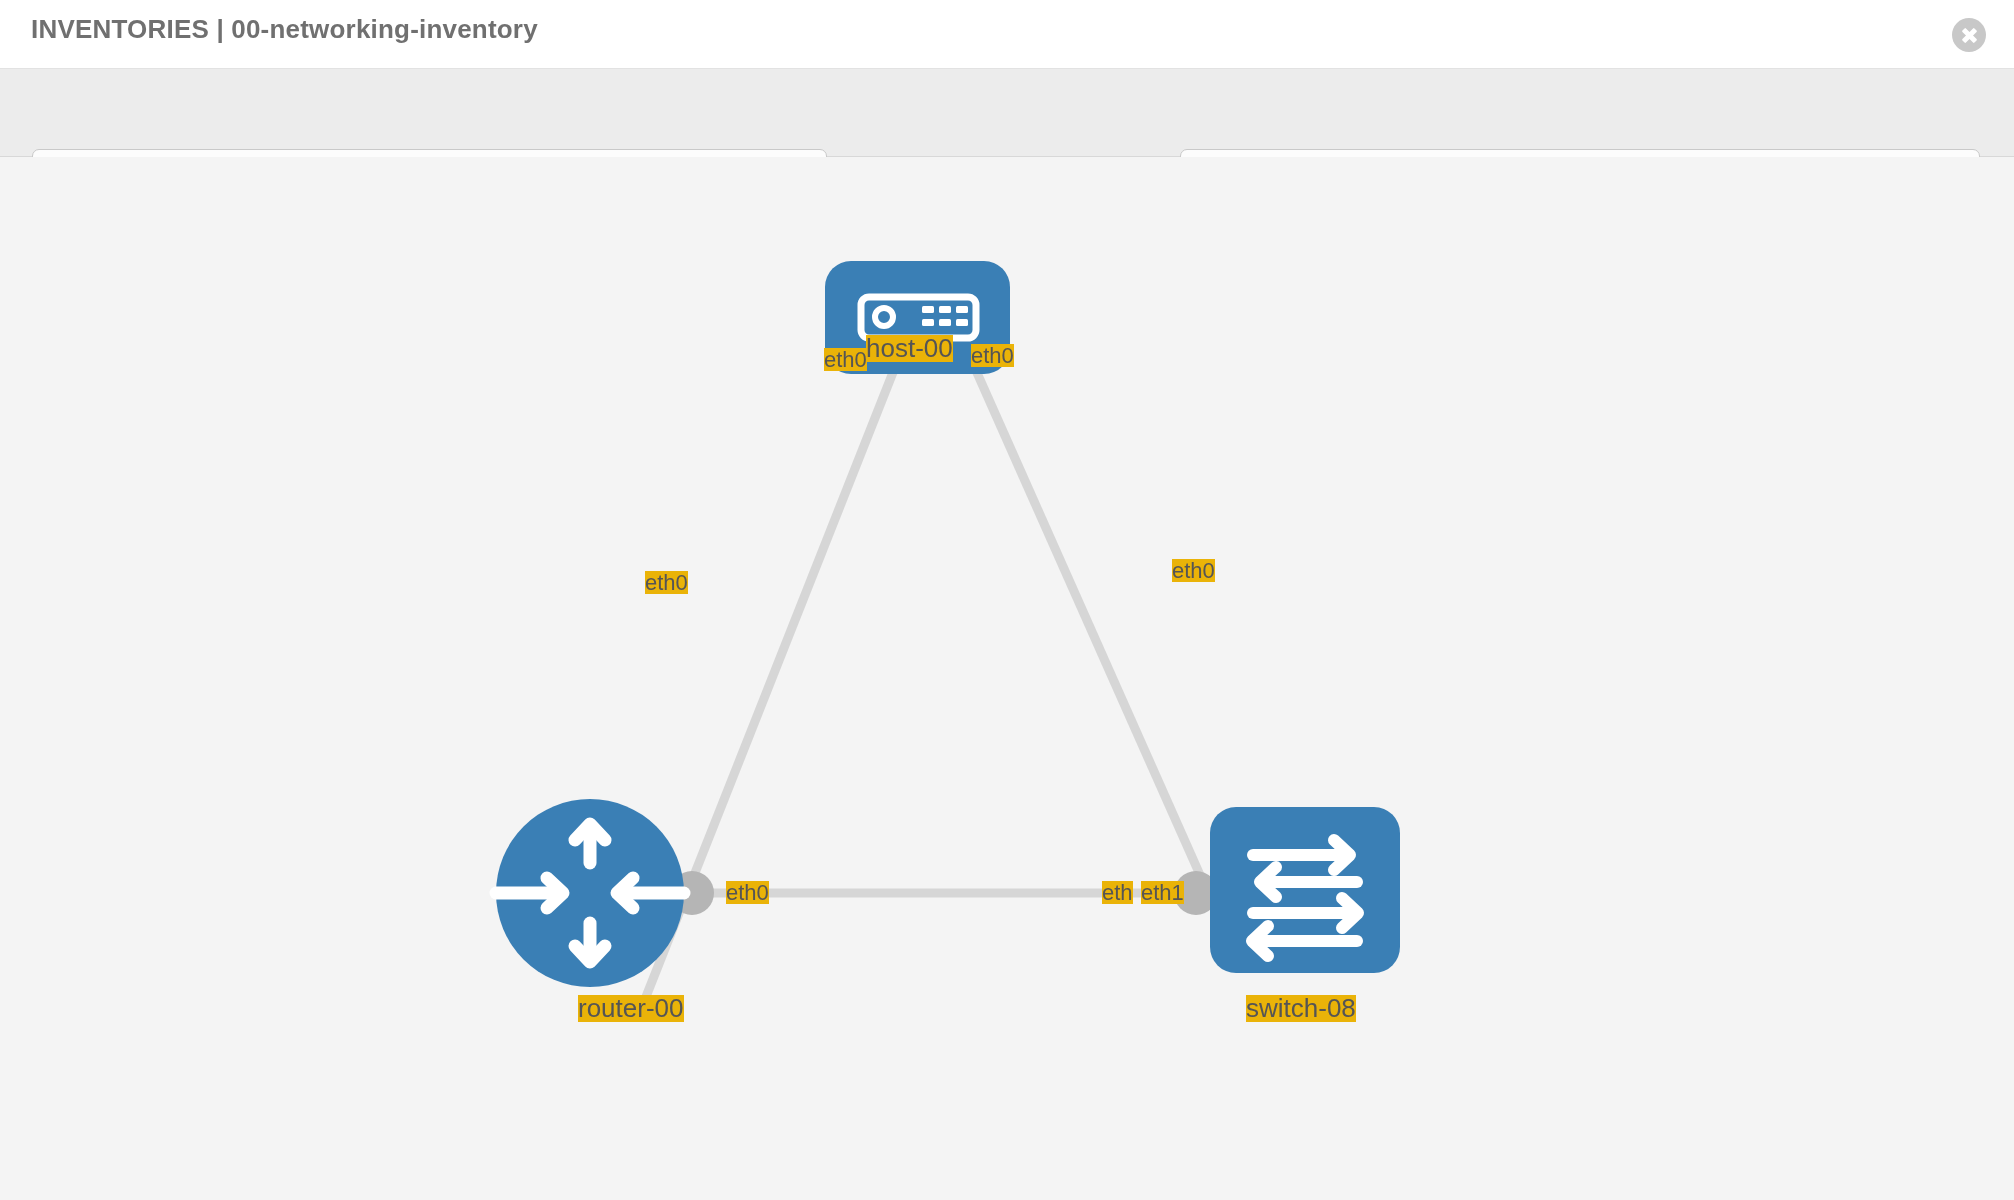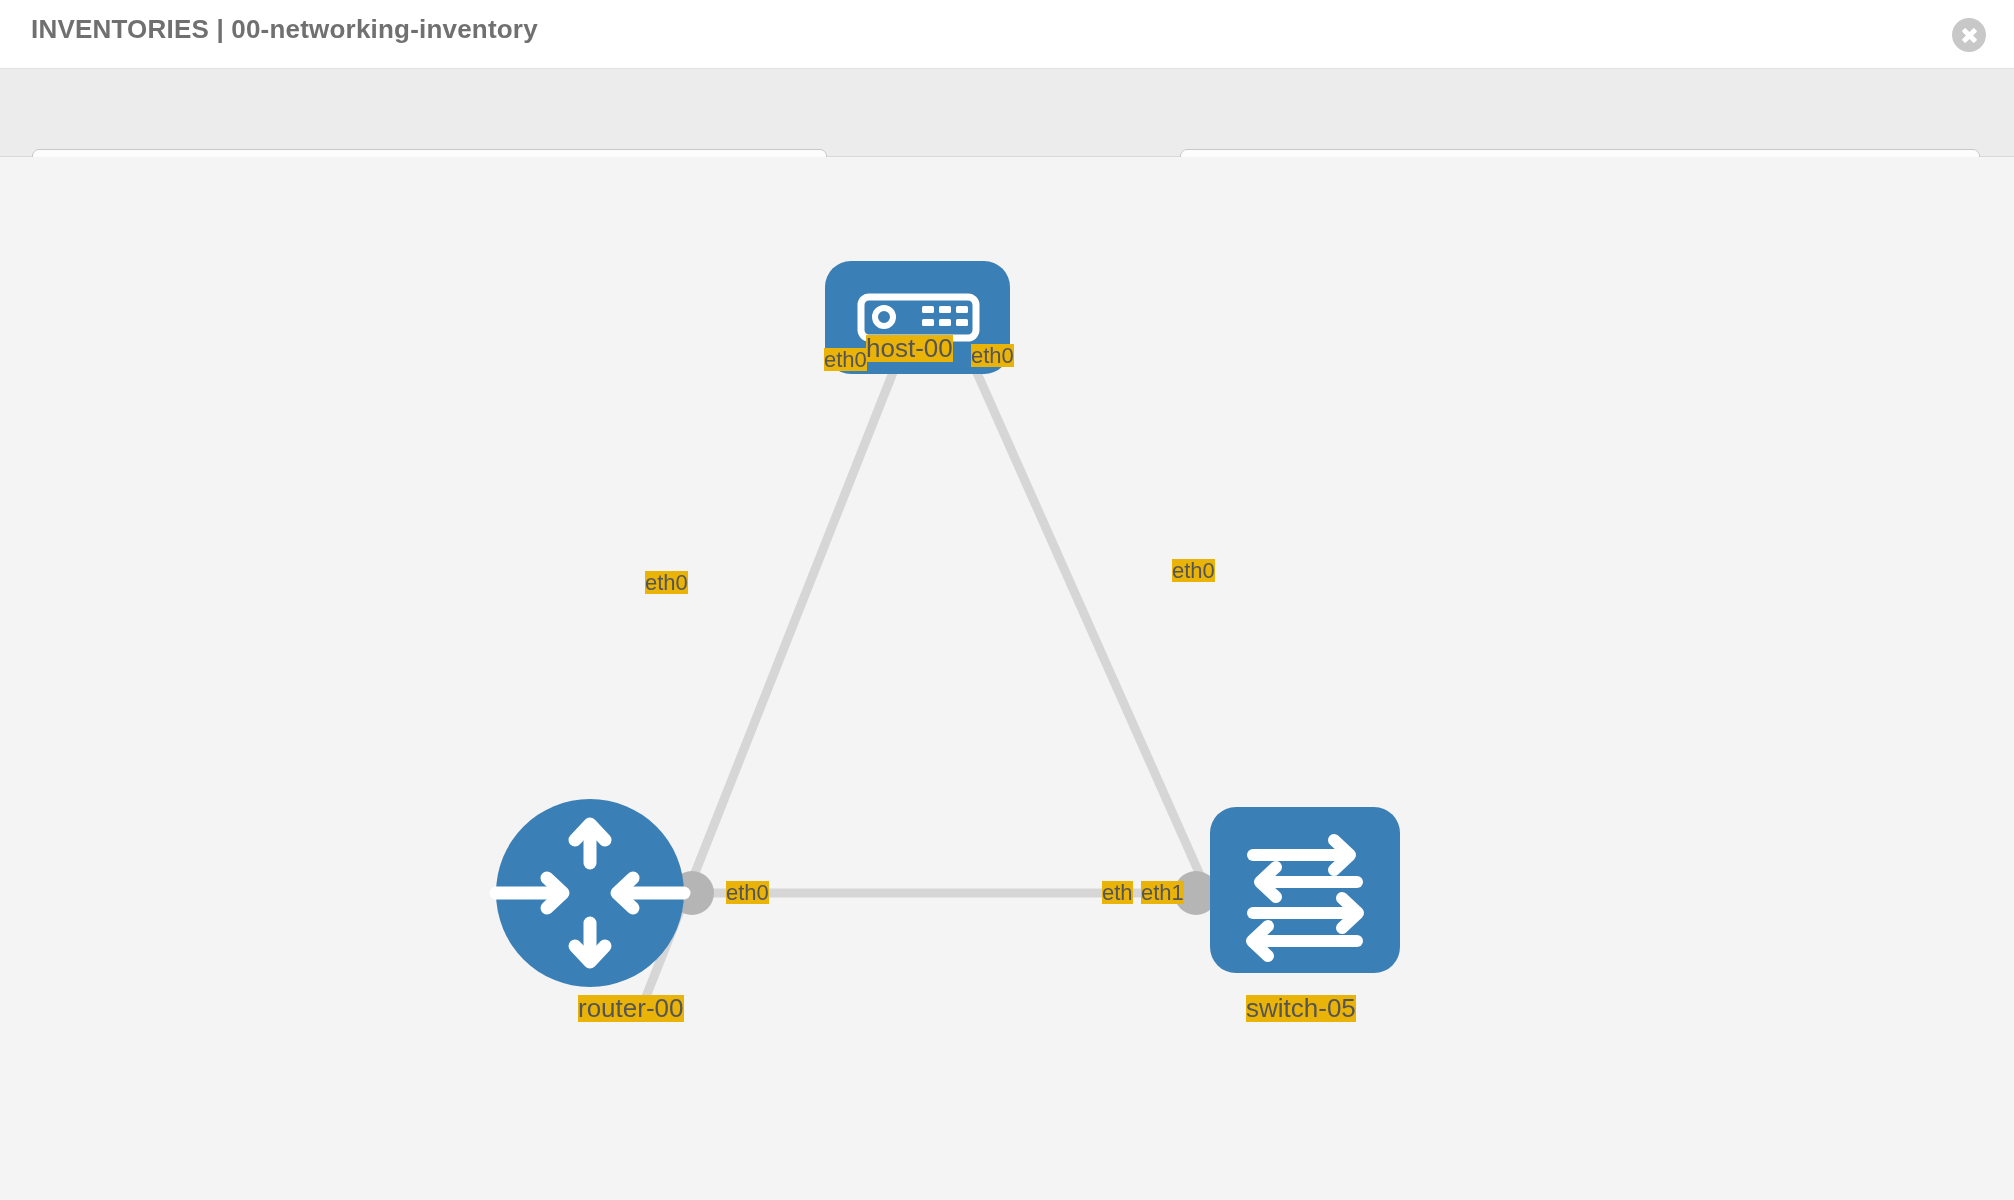--- a/index.html
+++ b/index.html
@@ -249,16 +249,16 @@
     <div class="glabel port-name" style="left:971px; top:187px;">eth0</div>
 
     <div class="glabel port-name" style="left:645px; top:414px;">eth0</div>
     <div class="glabel port-name" style="left:1172px; top:402px;">eth0</div>
 
     <div class="glabel port-name" style="left:726px; top:724px;">eth0</div>
     <div class="glabel port-name" style="left:1102px; top:724px;">eth</div>
     <div class="glabel port-name" style="left:1121px; top:724px;margin-left:20px;">eth1</div>
 
     <div class="glabel node-name" style="left:543px; top:838px;margin-left:35px;">router-00</div>
-    <div class="glabel node-name" style="left:1246px; top:838px;">switch-05</div>
+    <div class="glabel node-name" style="left:1246px; top:838px;">switch-08</div>
 
   </div>
 </div>
 
 </body></html>

